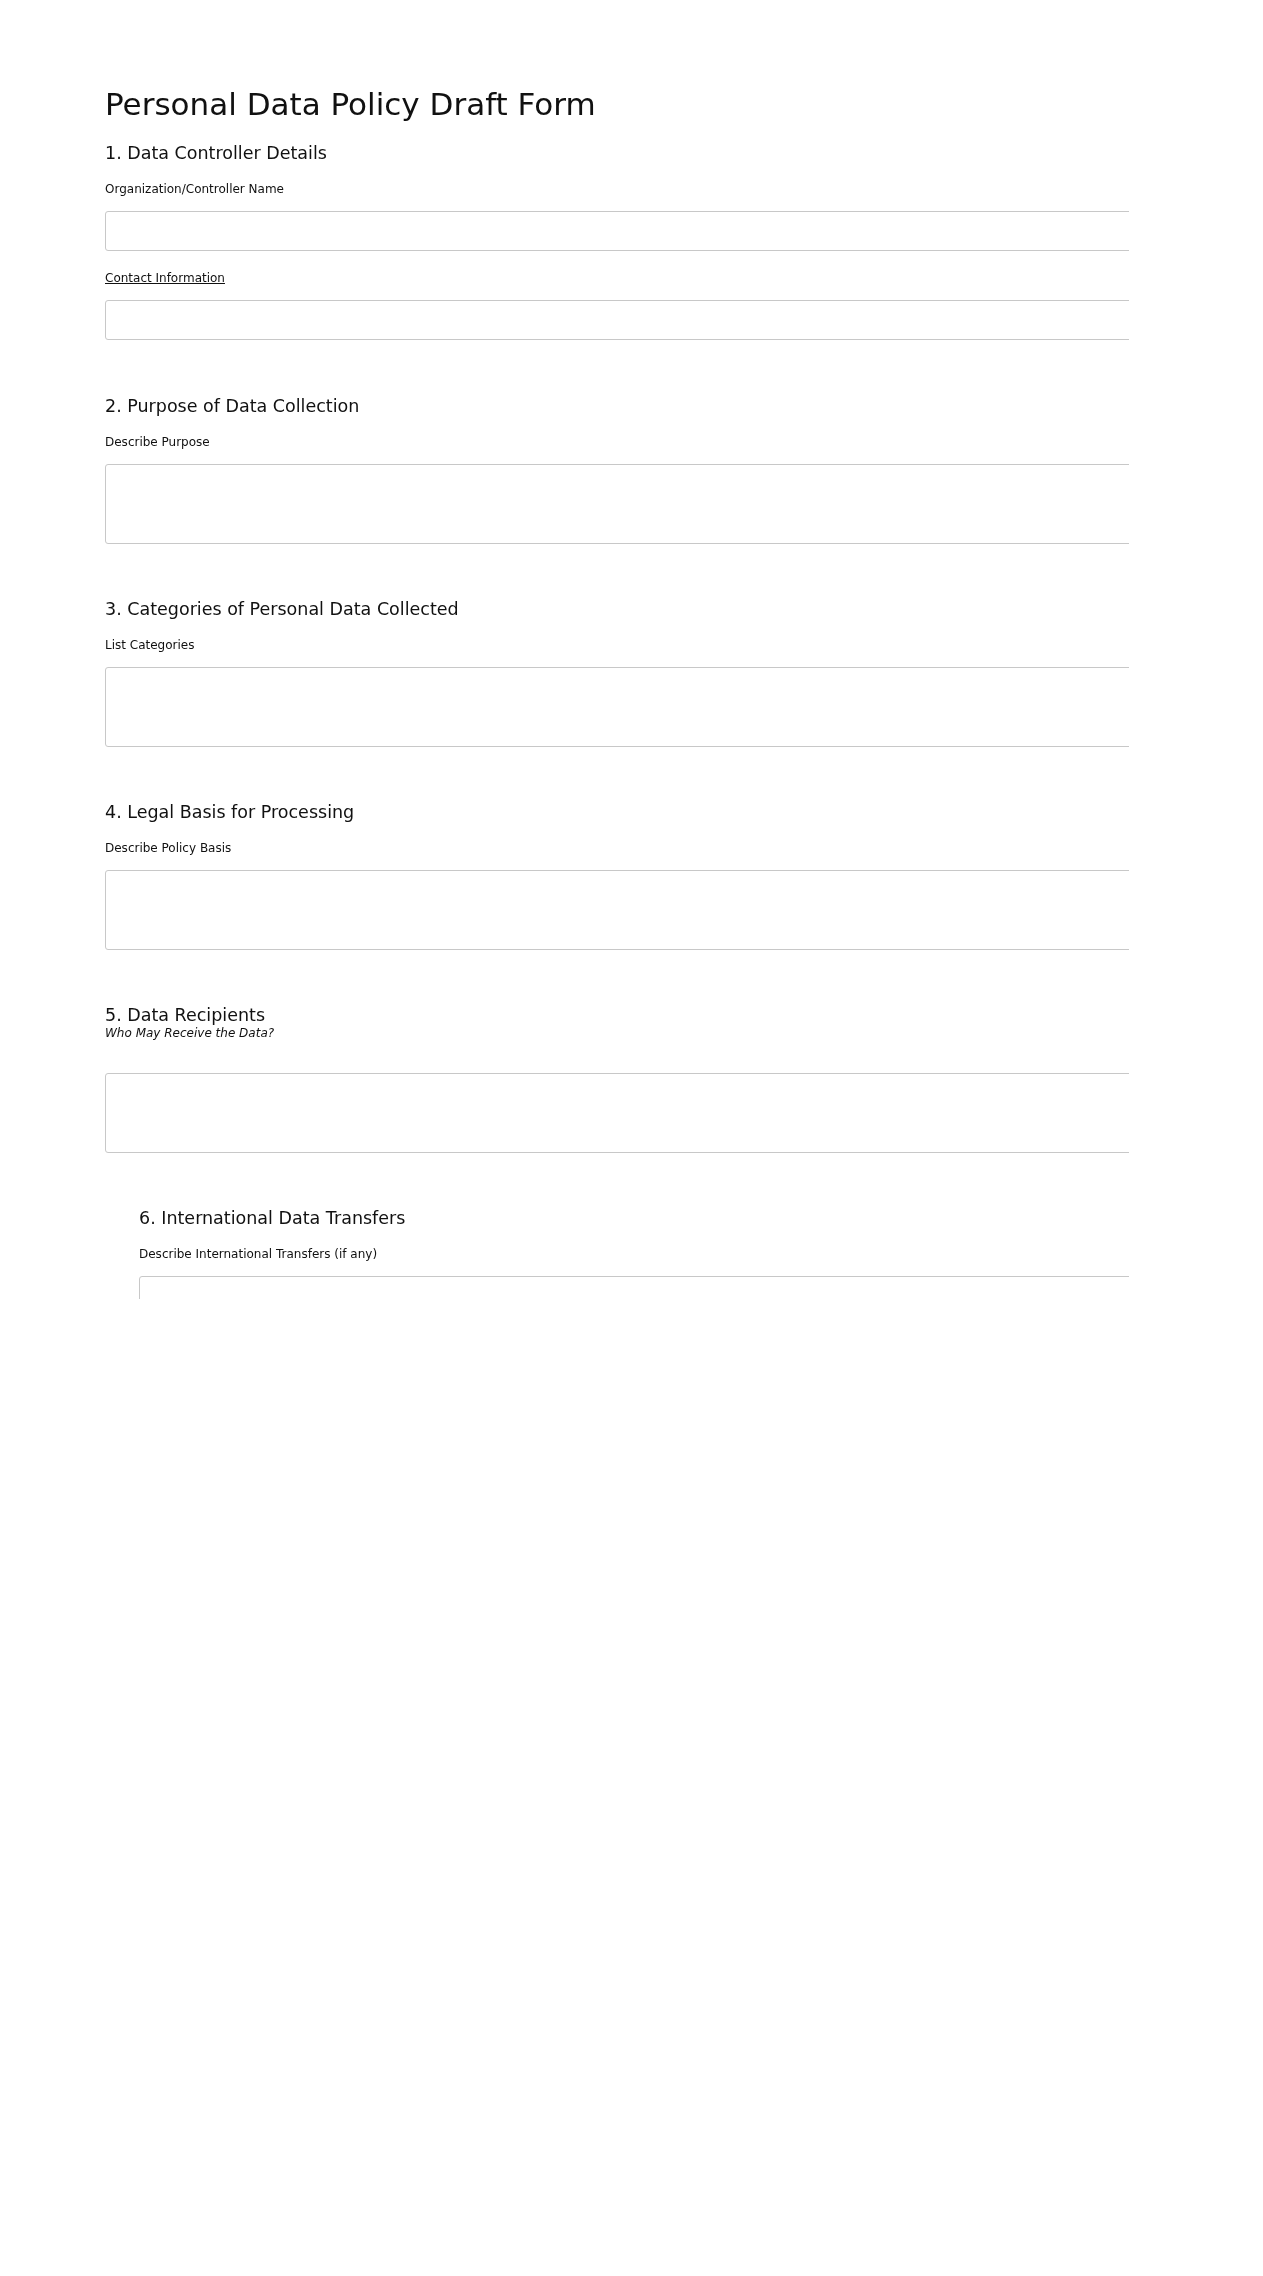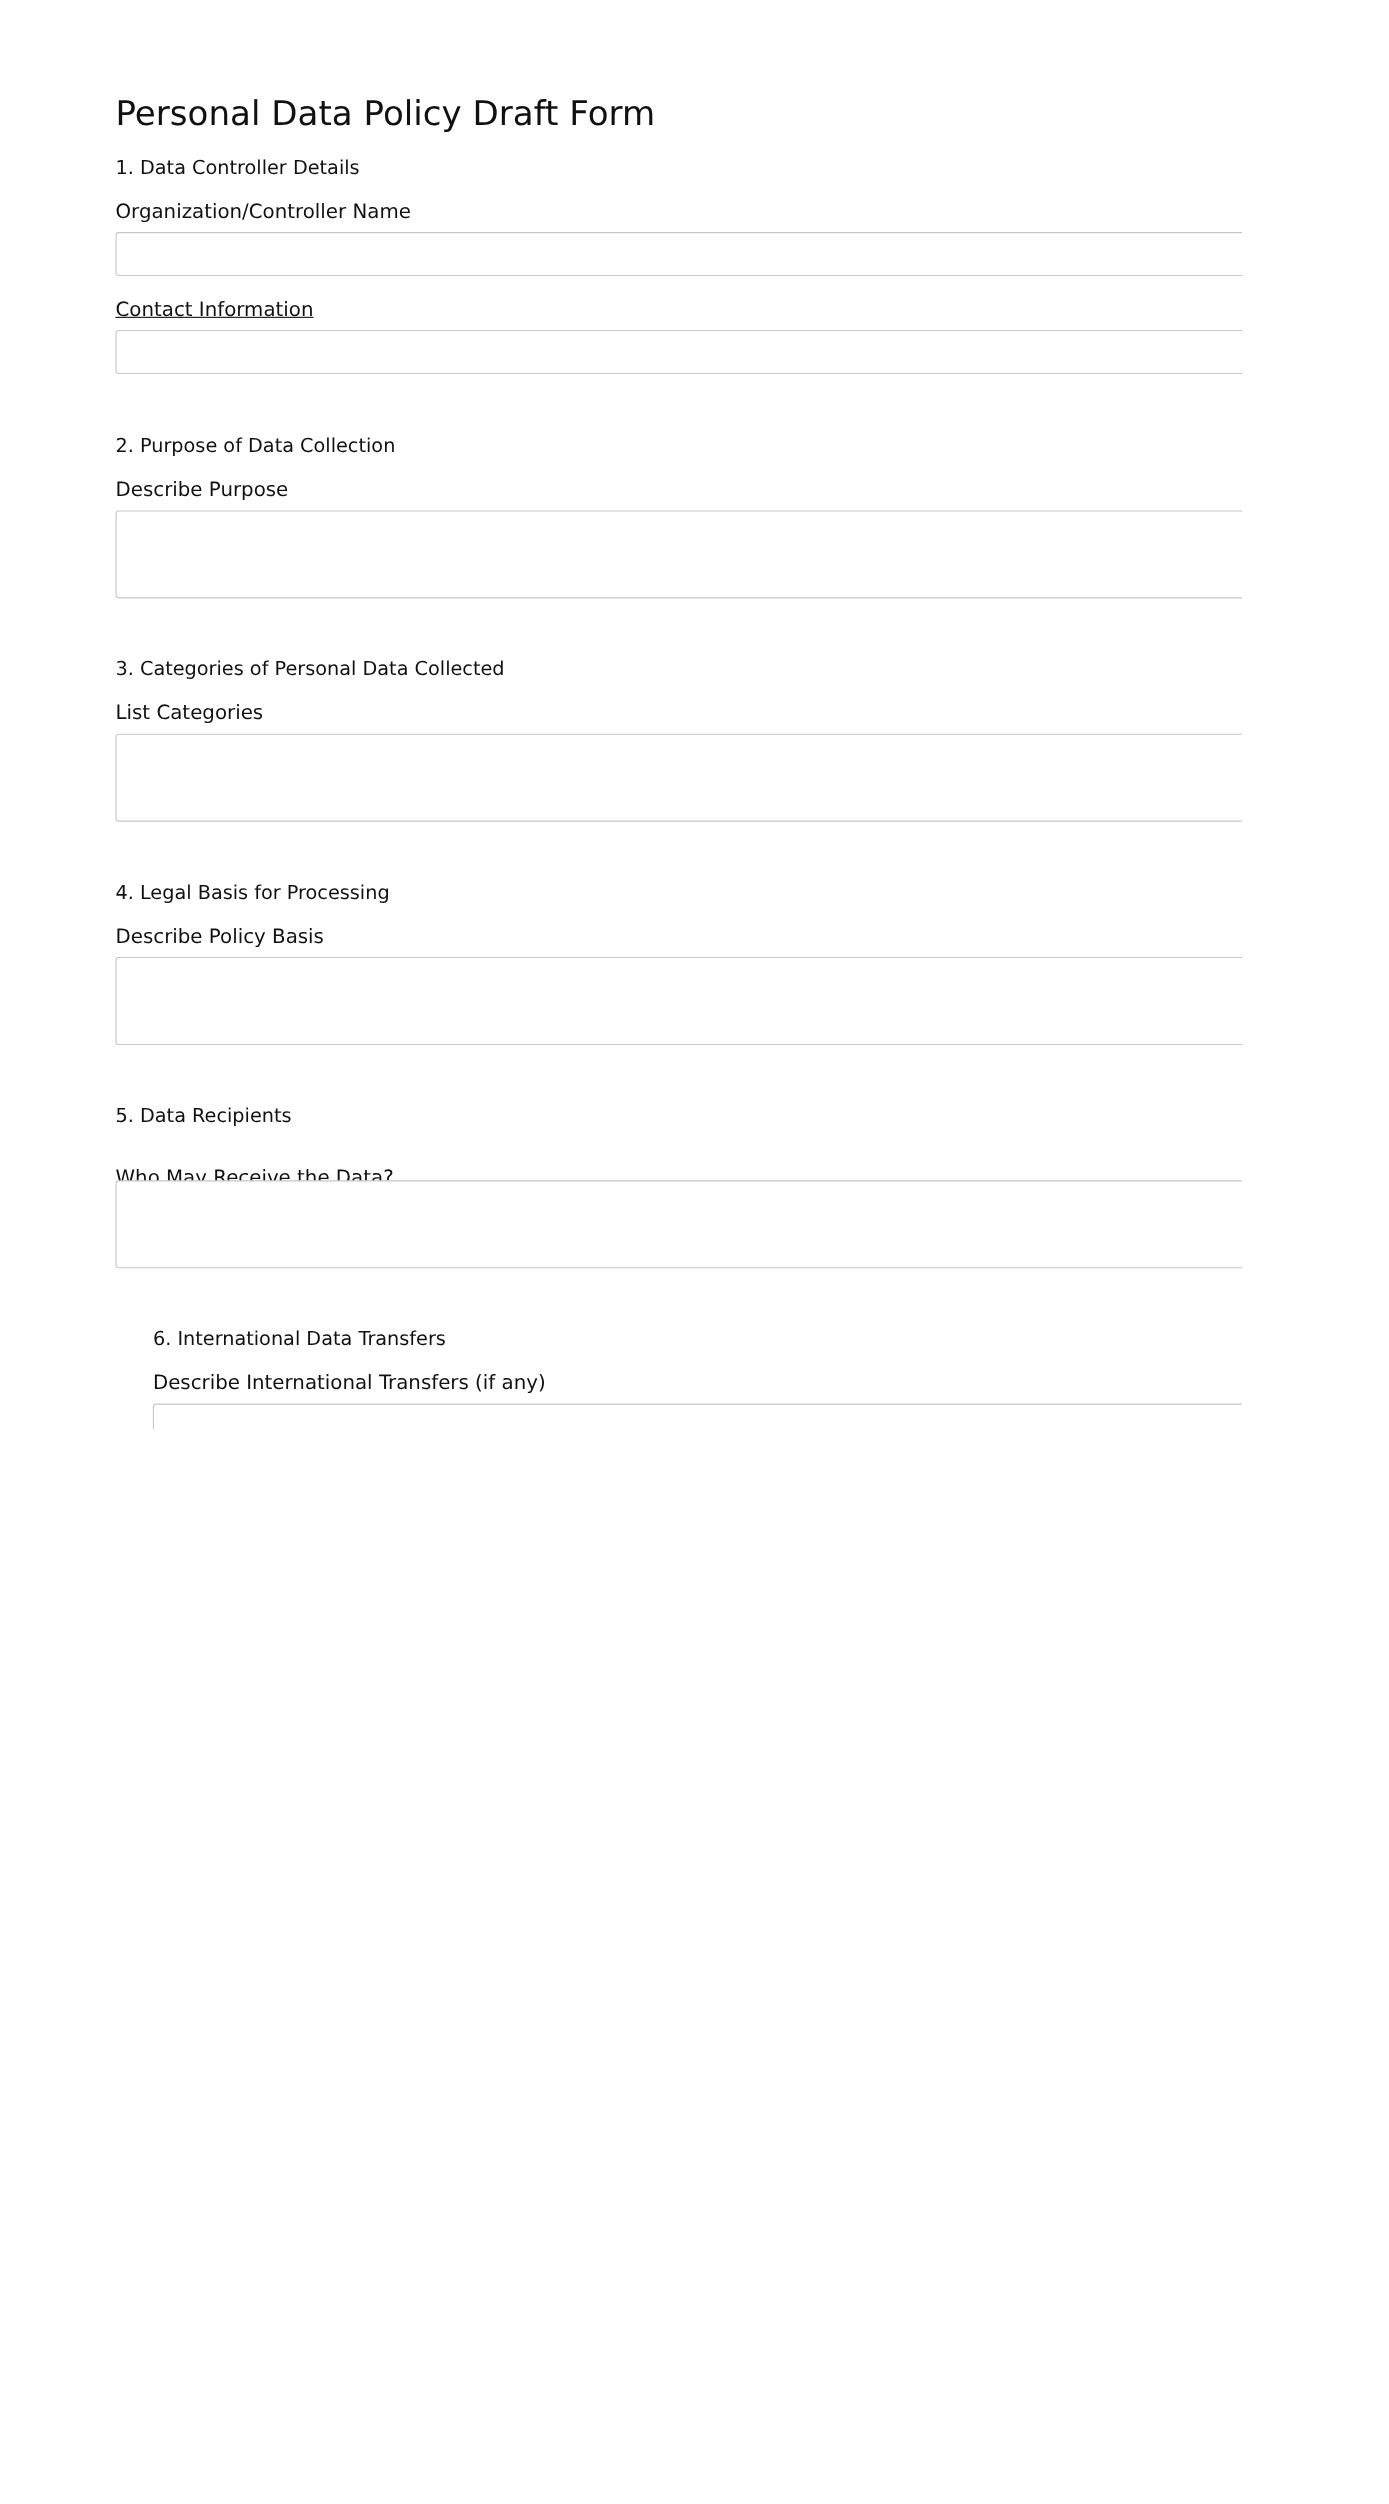--- a/index.html
+++ b/index.html
@@ -2,21 +2,21 @@
 <html><head>
 <meta charset="utf-8">
 <style>
   html, body { margin: 0; padding: 0; background: #ffffff; }
   body { width: 1263px; height: 2276px; position: relative; overflow: hidden; font-family: "DejaVu Sans", sans-serif; color: #111; }
   .viewport { position: absolute; left: 0; top: 0; width: 1129px; height: 1299px; overflow: hidden; }
   .form { position: absolute; left: 105px; top: 0; width: 1053px; }
   h1 { position: absolute; left: 0; top: 86px; margin: 0; font-size: 31px; font-weight: 500; letter-spacing: 0; white-space: nowrap; }
   .section { position: absolute; left: 0; width: 1053px; }
   .section h2 { margin: 0; font-size: 17.5px; font-weight: 500; white-space: nowrap; }
-  .section label { display: block; font-size: 18px; font-weight: 500; margin-top: 0; white-space: nowrap; }
+  .section label { display: block; font-size: 12px; font-weight: 500; margin-top: 0; white-space: nowrap; }
   .field { box-sizing: border-box; width: 1053px; border: 1px solid #c8c8c8; border-radius: 3px; background: #fff; display: block; font-family: "DejaVu Sans", sans-serif; font-size: 14px; padding: 6px 8px; }
   input.field { height: 40px; }
   textarea.field { height: 80px; resize: vertical; }
 </style>
 </head>
 <body>
 
 <div class="viewport">
   <form class="form">
     <h1>Personal Data Policy Draft Form</h1>
@@ -42,21 +42,21 @@
     </div>
 
     <div class="section" style="top:802px;">
       <h2>4. Legal Basis for Processing</h2>
       <label style="position:absolute; top:39px;">Describe Policy Basis</label>
       <textarea class="field" style="position: absolute; top: 68px;"></textarea>
     </div>
 
     <div class="section" style="top:1005px;">
       <h2>5. Data Recipients</h2>
-      <label style="position:absolute; top:55px;">Who May Receive the Data?</label>
+      <label style="position:absolute; top:21px;font-style:italic;">Who May Receive the Data?</label>
       <textarea class="field" style="position: absolute; top: 68px;"></textarea>
     </div>
 
     <div class="section" style="top:1208px;margin-left:34px;">
       <h2>6. International Data Transfers</h2>
       <label style="position:absolute; top:39px;">Describe International Transfers (if any)</label>
       <textarea class="field" style="position: absolute; top: 68px;"></textarea>
     </div>
   </form>
 </div>

